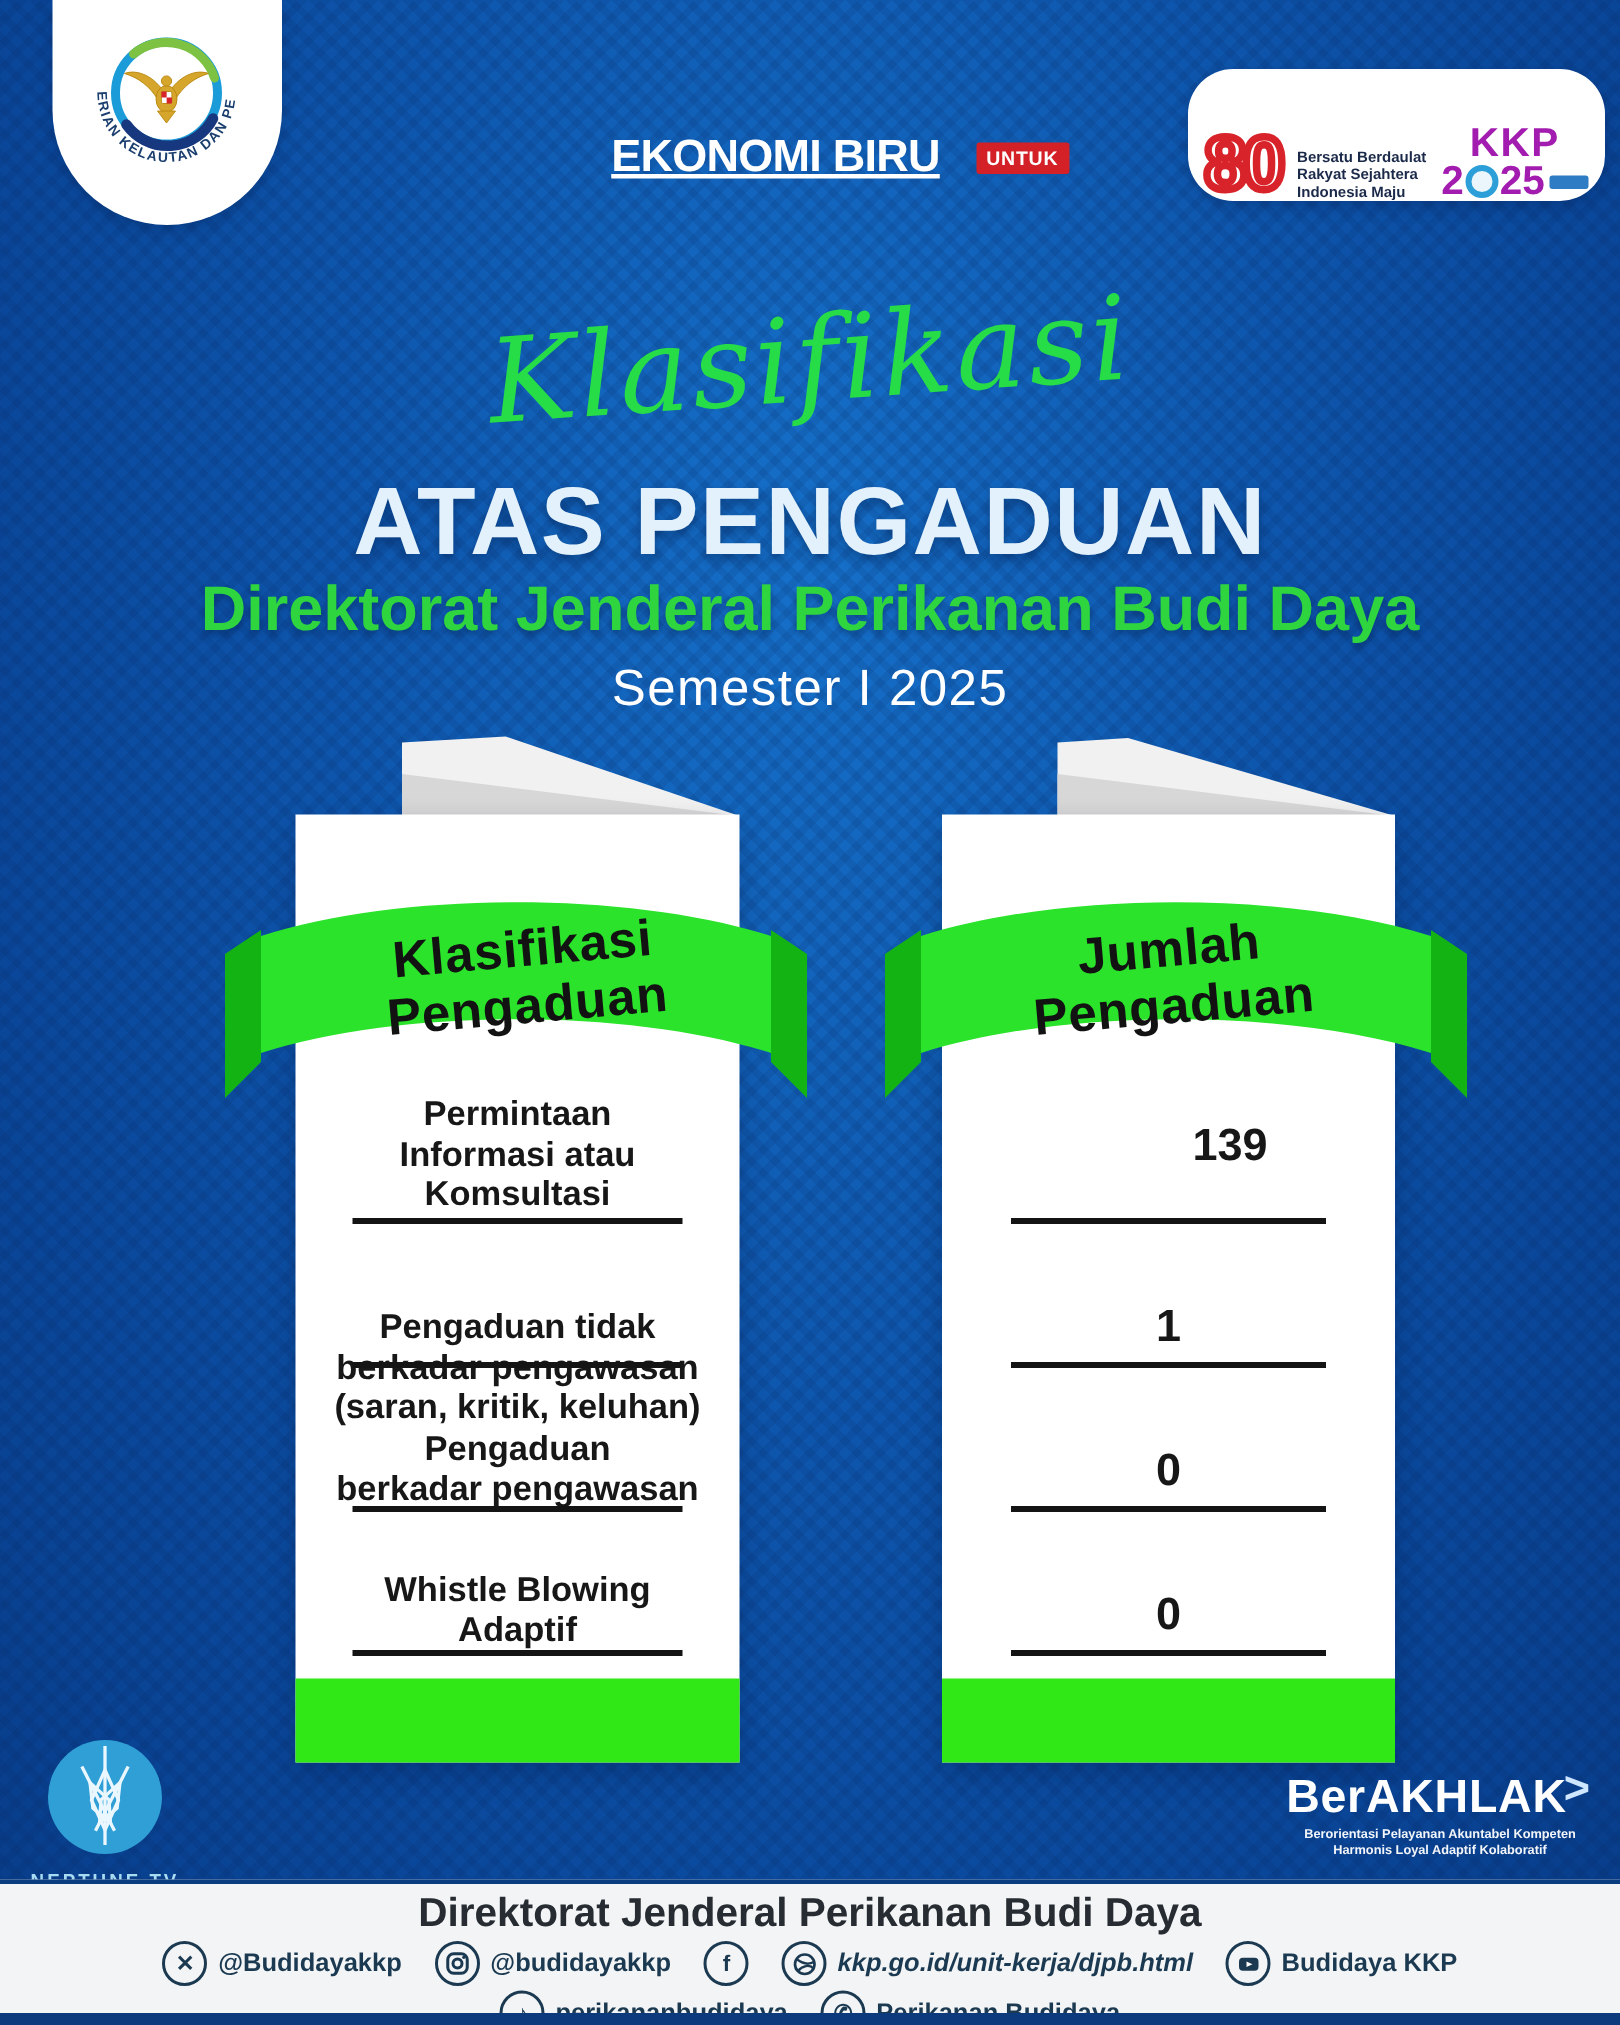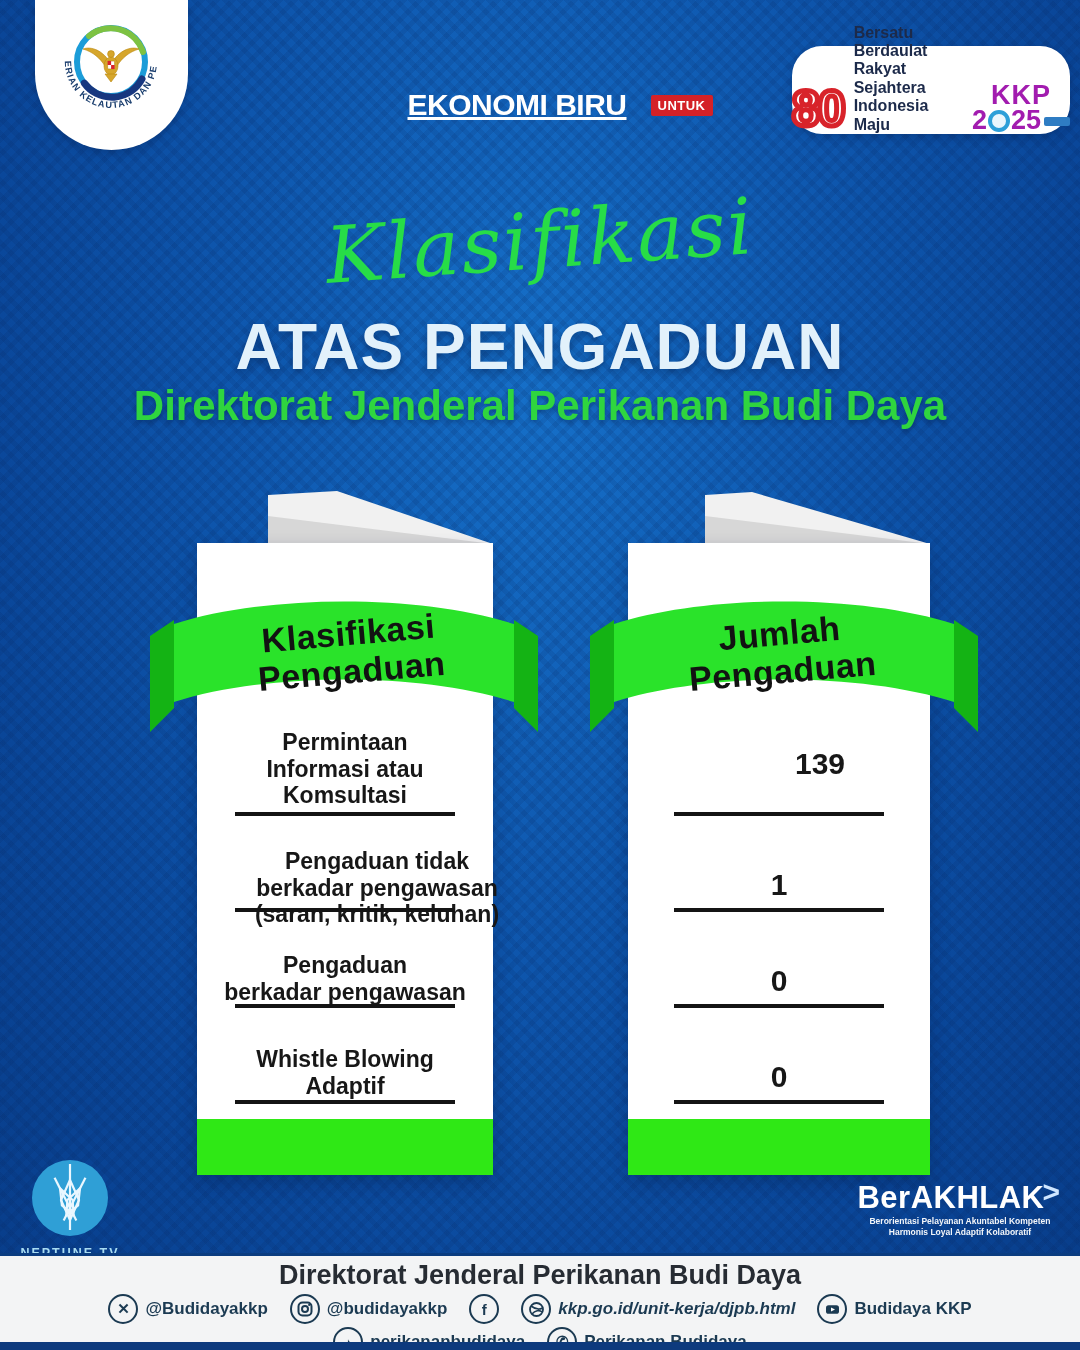--- a/index.html
+++ b/index.html
@@ -25,21 +25,21 @@
   .ekbiru .row{display:flex;align-items:center;justify-content:center;gap:8px;}
   .ekbiru .big{font-size:30px;font-weight:900;letter-spacing:-.5px;white-space:nowrap;text-decoration:underline;}
   .untuk-box{background:#d42127;color:#fff;font-size:13px;font-weight:900;padding:3px 7px;border-radius:2px;letter-spacing:.5px;margin-left:16px;}
   .flag{display:inline-block;width:22px;height:14px;transform:skewX(-18deg);
     background:linear-gradient(#d42127 0 50%, #ffffff 50% 100%);border-radius:2px;}
 
   .badge80{left:792px;top:46px;width:278px;height:88px;background:#fff;border-radius:30px;
     display:flex;align-items:flex-end;justify-content:center;gap:10px;box-shadow:0 4px 10px rgba(0,20,60,.25);}
   .n80{font-size:50px;font-weight:900;color:#fff;-webkit-text-stroke:5px #d8232a;letter-spacing:-2px;line-height:1;
     text-shadow:0 0 1px #d8232a;}
-  .b80-lines{font-size:16px;font-weight:800;color:#1c2a4a;line-height:1.15;}
+  .b80-lines{font-size:10px;font-weight:800;color:#1c2a4a;line-height:1.15;}
   .kkp2025{text-align:center;line-height:.95;color:#a21caf;font-weight:900;}
   .kkp2025 .k{font-size:27px;letter-spacing:1px;}
   .kkp2025 .y{font-size:27px;display:flex;align-items:center;justify-content:center;}
   .globe-o{display:inline-block;width:22px;height:22px;border-radius:50%;border:4px solid #2d9fd8;
     box-sizing:border-box;background:#eaf6fc;margin:0 1px;}
   .mini-pill{display:inline-block;width:26px;height:9px;background:#2e7cc3;border-radius:2px;margin-left:3px;}
 
   
   .t-script{left:0;top:196px;width:1080px;text-align:center;
     font-family:"DejaVu Serif",serif;font-style:italic;font-weight:400;
@@ -141,20 +141,21 @@
           <span class="globe-o"></span>
           <span>25</span>
           <span class="mini-pill"></span>
       </span>
     </span>
   </div>
 
   <div class="abs t-script">Klasifikasi</div>
   <div class="abs t-main">ATAS PENGADUAN</div>
   <div class="abs t-sub">Direktorat Jenderal Perikanan Budi Daya</div>
+  <div class="abs t-period">Semester I 2025</div>
 
   <svg class="abs fold" style="left:197px;top:489px;" width="296" height="55">
     <polygon points="71,6 140,2 296,55 71,55" fill="#f1f1f1"></polygon>
     <polygon points="71,27 296,55 71,55" fill="#d7d7d7"></polygon>
   </svg>
   <svg class="abs fold" style="left:628px;top:489px;" width="302" height="55">
     <polygon points="77,6 124,3 302,55 77,55" fill="#f1f1f1"></polygon>
     <polygon points="77,27 302,55 77,55" fill="#d7d7d7"></polygon>
   </svg>
 
@@ -183,21 +184,21 @@
   <div class="abs ribbon-text" style="left:596px;">
     <span>Jumlah</span><br>
     <span>Pengaduan</span>
   </div>
 
   <div class="abs rowlabel" style="top:729px;">
     <span>Permintaan</span><br>
     <span>Informasi atau</span><br>
     <span>Komsultasi</span>
   </div>
-  <div class="abs rowlabel" style="top:848px;margin-left:32px;">
+  <div class="abs rowlabel" style="top:871px;">
     <span>Pengaduan tidak</span><br>
     <span>berkadar pengawasan</span><br>
     <span>(saran, kritik, keluhan)</span>
   </div>
   <div class="abs rowlabel" style="top:952px;">
     <span>Pengaduan</span><br>
     <span>berkadar pengawasan</span>
   </div>
   <div class="abs rowlabel" style="top:1046px;">
     <span>Whistle Blowing</span><br>

